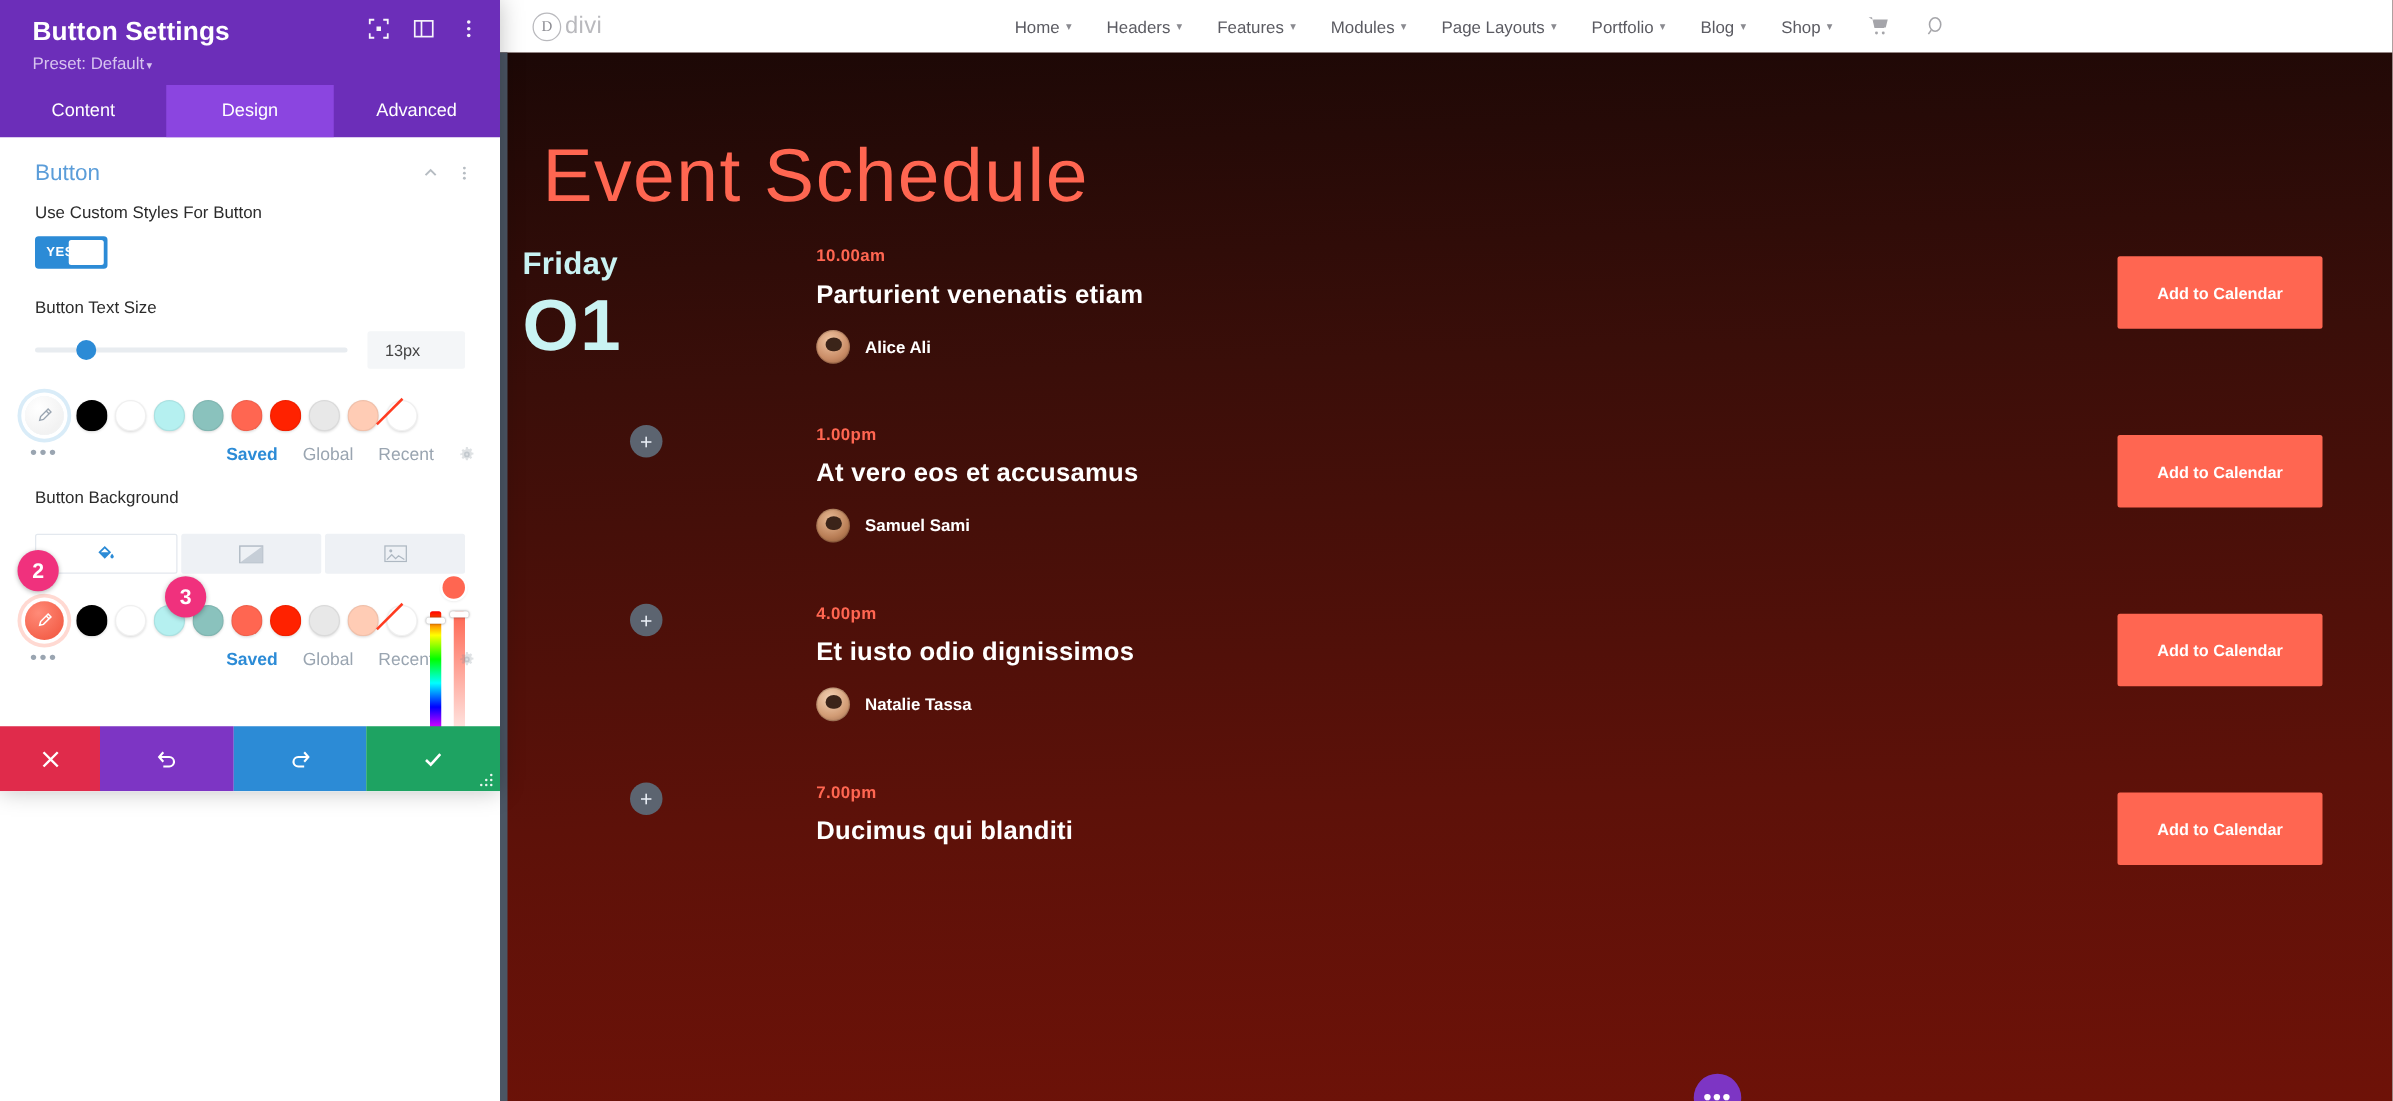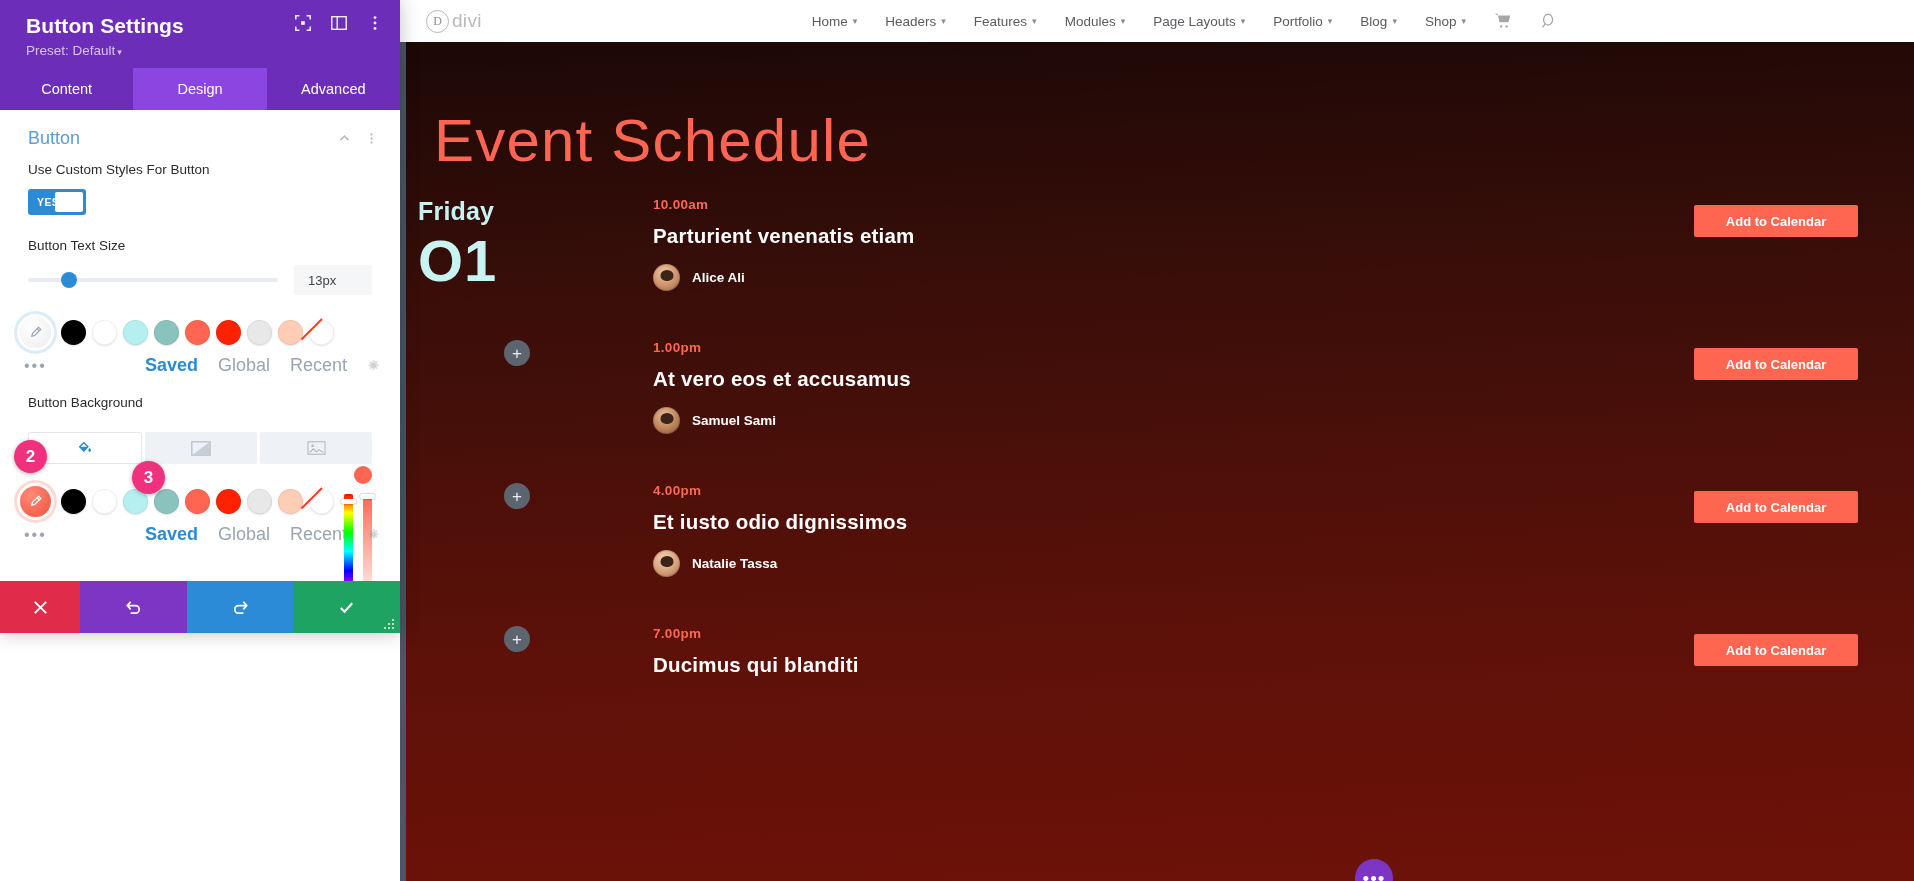--- a/index.html
+++ b/index.html
@@ -118,21 +118,21 @@
   .sw-none::after {
     content:""; position:absolute; left:50%; top:-2px; width:2px; height:29px;
     background:#ff3b20; transform: rotate(45deg) translateX(-50%);
     transform-origin: top left;
   }
   .dots-row { display:flex; align-items:center; padding: 7px 20px 0 24px;}
   .dots { letter-spacing:2px; color:#9aa5b1; font-size:16px; line-height:10px; cursor:pointer; }
   .sub-tabs {
     display:flex; gap: 20px; margin-left: auto; align-items: center;
   }
-  .sub-tab { font-size:18px; color:#9aa5b1; cursor:pointer; }
+  .sub-tab { font-size:14px; color:#9aa5b1; cursor:pointer; }
   .sub-tab.active { color:#2c8bd6; font-weight:bold; }
   .gear { width: 13px; height:13px; opacity:.45; cursor:pointer;}
 
   .bg-tabs { display:flex; gap: 3px; padding: 10px 28px 0 28px; }
   .bg-tab {
     flex:1; height:32px; background:#eef1f5; display:flex; align-items:center;
     justify-content:center; cursor:pointer; border-radius: 2px;
   }
   .bg-tab.active { background:#fff; border:1px solid #e3e8ee; }
 
@@ -284,21 +284,21 @@
   .avatar::before {
     content:""; position:absolute; left:50%; top:6px; width:13px;height:11px;
     transform:translateX(-50%); border-radius:50% 50% 45% 45%;
     background:#3b2419;
   }
   .avatar.f2 { background: radial-gradient(circle at 42% 32%, #e9bb96, #b87d55 60%, #7c4c2f); }
   .avatar.f3 { background: radial-gradient(circle at 42% 32%, #f4d3b6, #d19b74 60%, #96644a); }
   .avatar.f4 { background: radial-gradient(circle at 42% 32%, #edc4a2, #c18a62 60%, #85553a); }
   .speaker-name { color:#fff; font-size:13.5px; font-weight:bold; }
   .cal-btn {
-    width: 164px; height: 32px; background:#ff6651; color:#fff;
+    width: 164px; height: 58px; background:#ff6651; color:#fff;
     display:flex; align-items:center; justify-content:center;
     font-size:13px; font-weight:bold; cursor:pointer; border-radius:2px;
     margin-left: auto; margin-right: 40px;
   }
   .col3 { display:flex; align-items:flex-start; padding-top: 8px; }
   .purple-dots {
     position:absolute; width:38px; height:38px; border-radius:50%;
     background:#7d35c4; color:#fff; display:flex; align-items:center;
     justify-content:center; font-size:19px; letter-spacing:1px;
     left: 955px; top: 817px; z-index: 20; cursor:pointer; line-height:1;

